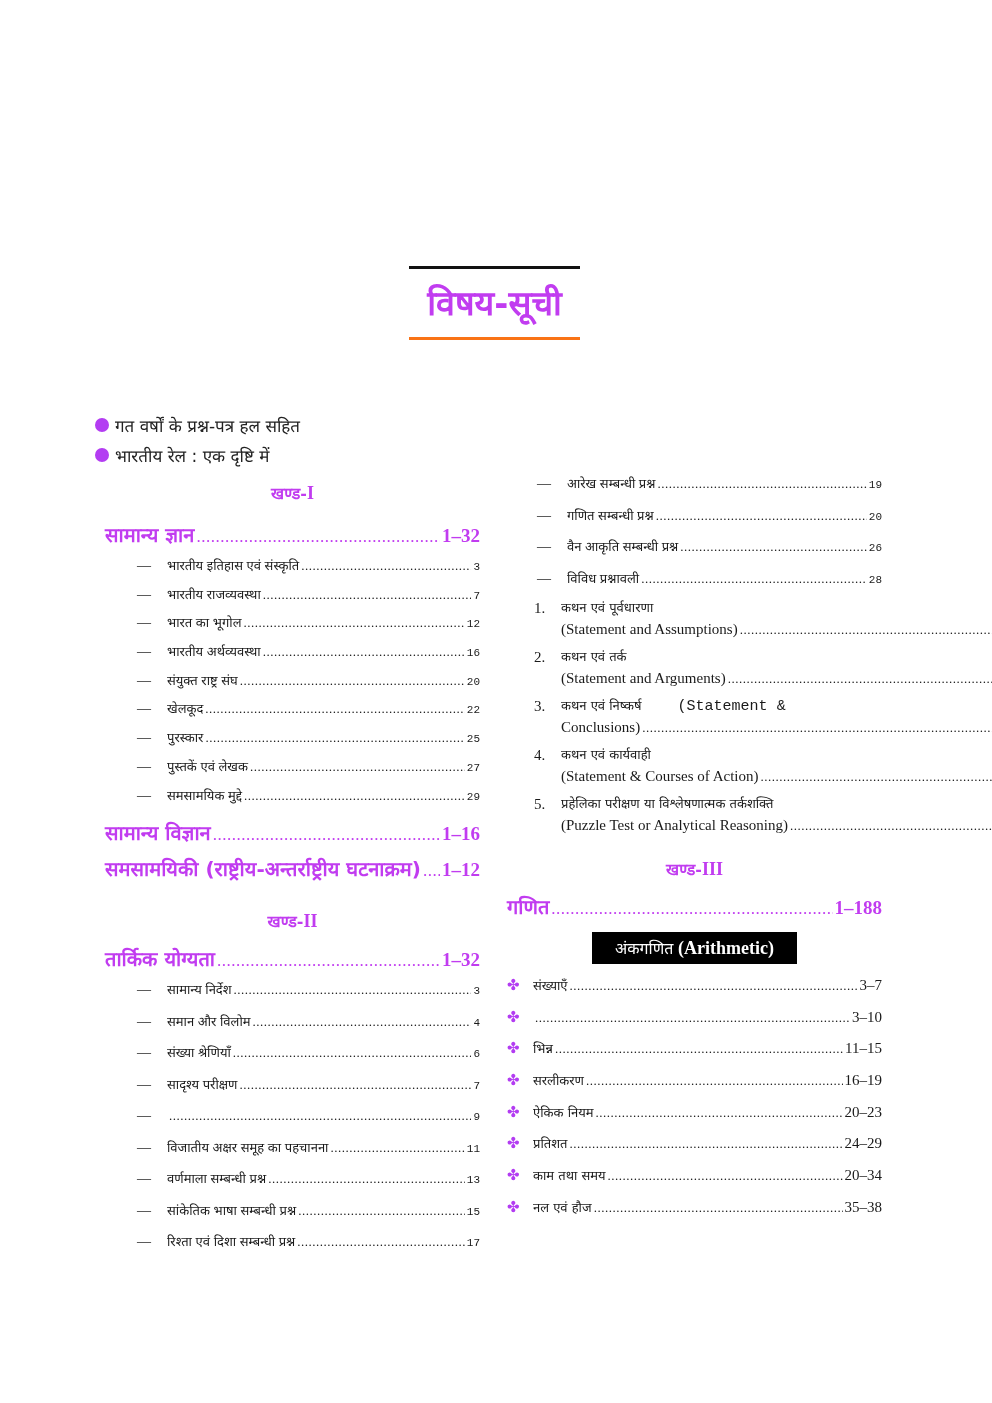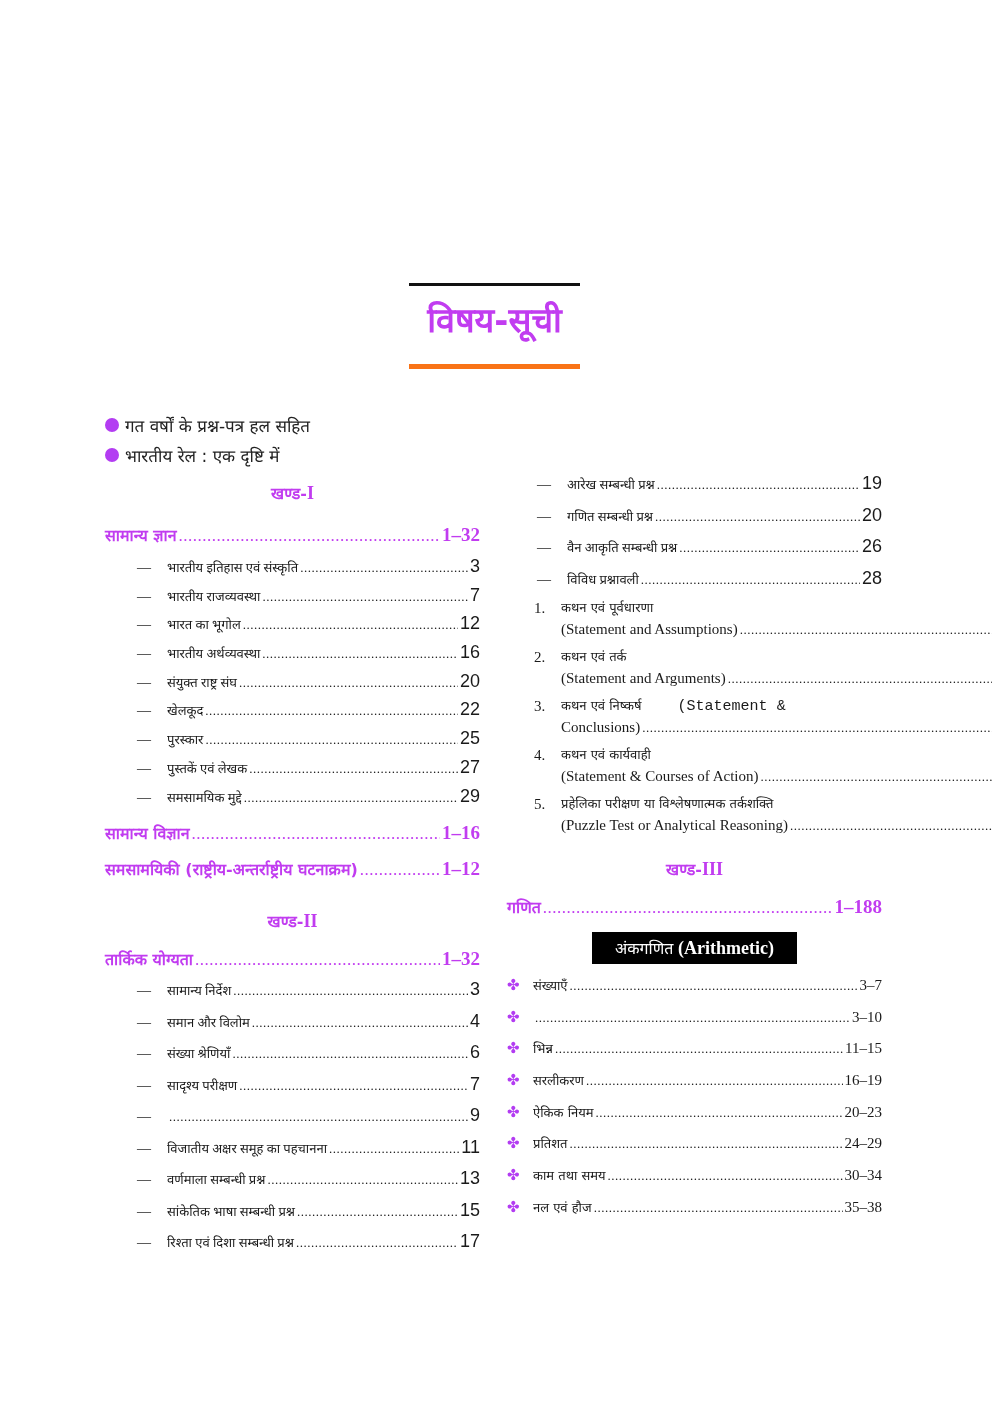--- a/index.html
+++ b/index.html
@@ -2,54 +2,54 @@
 <html><head>
   <meta charset="utf-8">
   <style>
     html, body { margin: 0; padding: 0; }
     body {
       width: 992px; height: 1403px; background: #ffffff; position: relative;
       font-family: "Liberation Serif", "DejaVu Serif", serif; color: #1a1a1a;
       overflow: hidden;
     }
     .title-wrap {
-      position: absolute; left: 409px; top: 283px; width: 171px; height: 86px;
-      border-top: 3px solid #111; border-bottom: 5px solid #f97316;
+      position: absolute; left: 409px; top: 266px; width: 171px; height: 74px;
+      border-top: 3px solid #111; border-bottom: 3px solid #f97316;
       box-sizing: border-box; text-align: center;
     }
     .title {
       font-family: "DejaVu Sans", sans-serif; font-weight: bold;
       font-size: 34px; color: #c13cf0; line-height: 68px; letter-spacing: 0px;
     }
-    .bullets { position: absolute; left: 105px; top: 410px; }
+    .bullets { position: absolute; left: 95px; top: 410px; }
     .bullet-row { display: flex; align-items: center; height: 30px;
       font-family: "DejaVu Sans", sans-serif; font-size: 17px; color: #222; }
     .dot { width: 14px; height: 14px; border-radius: 50%; background: #b33cf2; margin-right: 6px; flex: none; }
 
     .col { position: absolute; }
     .col-left { left: 105px; top: 478px; width: 375px; }
     .col-right { left: 507px; top: 468px; width: 375px; }
 
     .khand { text-align: center; font-family: "DejaVu Sans", sans-serif; font-weight: bold;
       color: #c13cf0; font-size: 16px; height: 30px; line-height: 30px; }
     .khand .roman { font-family: "Liberation Serif", serif; font-size: 18px; }
 
     .head-row { display: flex; align-items: baseline; height: 34px; line-height: 34px;
       color: #c13cf0; font-weight: bold; font-size: 17px; }
-    .head-row .lbl { font-family: "DejaVu Sans", sans-serif; font-weight: bold; font-size: 16px; white-space: nowrap; }
+    .head-row .lbl { font-family: "DejaVu Sans", sans-serif; font-weight: bold; font-size: 20px; white-space: nowrap; }
     .head-row .pg { font-family: "Liberation Serif", serif; font-size: 19px; white-space: nowrap; text-align: right; }
     .leader { flex: 1; overflow: hidden; white-space: nowrap; margin: 0 2px; }
     .leader::after { content: "...................................................................................................................................................................................................."; letter-spacing: 0.5px; }
     .head-row .leader { font-family: "Liberation Serif", serif; font-weight: normal; font-size: 17px; }
 
     .sub-row { display: flex; align-items: baseline; height: 28.7px; line-height: 28.7px; font-size: 14px; }
     .sub-row .dash { width: 30px; padding-left: 32px; flex: none; font-family: "Liberation Serif", serif; font-size: 14px; }
-    .sub-row .lbl { font-family: Liberation Serif, serif; font-size: 13px; white-space: nowrap; margin-left: 0; }
+    .sub-row .lbl { font-family: Liberation Sans, sans-serif; font-size: 13px; white-space: nowrap; margin-left: 0; }
     .sub-row .leader { font-family: "Liberation Serif", serif; font-size: 13px; }
-    .sub-row .pg { font-family: Liberation Sans, sans-serif; font-size: 18px; white-space: nowrap; }
+    .sub-row .pg { font-family: Liberation Mono, monospace; font-size: 11px; white-space: nowrap; }
     .sub-row.right-sub .dash { padding-left: 30px; width: 30px; }
 
     .num-item { display: flex; margin-bottom: 7px; font-size: 15px; }
     .num-item .n { width: 27px; padding-left: 27px; flex: none; font-family: "Liberation Serif", serif; line-height: 20px; }
     .num-item .body { flex: 1; }
     .num-item .l1 { font-family: "DejaVu Sans", sans-serif; font-size: 13px; line-height: 20px; white-space: nowrap; }
     .num-item .l1 .en { font-family: Liberation Mono, monospace; font-size: 15px; margin-left: 27px; }
     .num-item .l2 { display: flex; align-items: baseline; line-height: 20px; font-family: "Liberation Serif", serif; }
     .num-item .l2 .txt { white-space: nowrap; }
     .num-item .l2 .leader { font-size: 13px; }
@@ -359,21 +359,21 @@
     <div class="star-row">
         <span class="star">✤</span>
         <span class="lbl">प्रतिशत</span>
         <span class="leader"></span>
         <span class="pg">24–29</span>
       </div>
     <div class="star-row">
         <span class="star">✤</span>
         <span class="lbl">काम तथा समय</span>
         <span class="leader"></span>
-        <span class="pg">30–34</span>
+        <span class="pg">20–34</span>
       </div>
     <div class="star-row">
         <span class="star">✤</span>
         <span class="lbl">नल एवं हौज</span>
         <span class="leader"></span>
         <span class="pg">35–38</span>
       </div>
   </div>
 </div>
 

